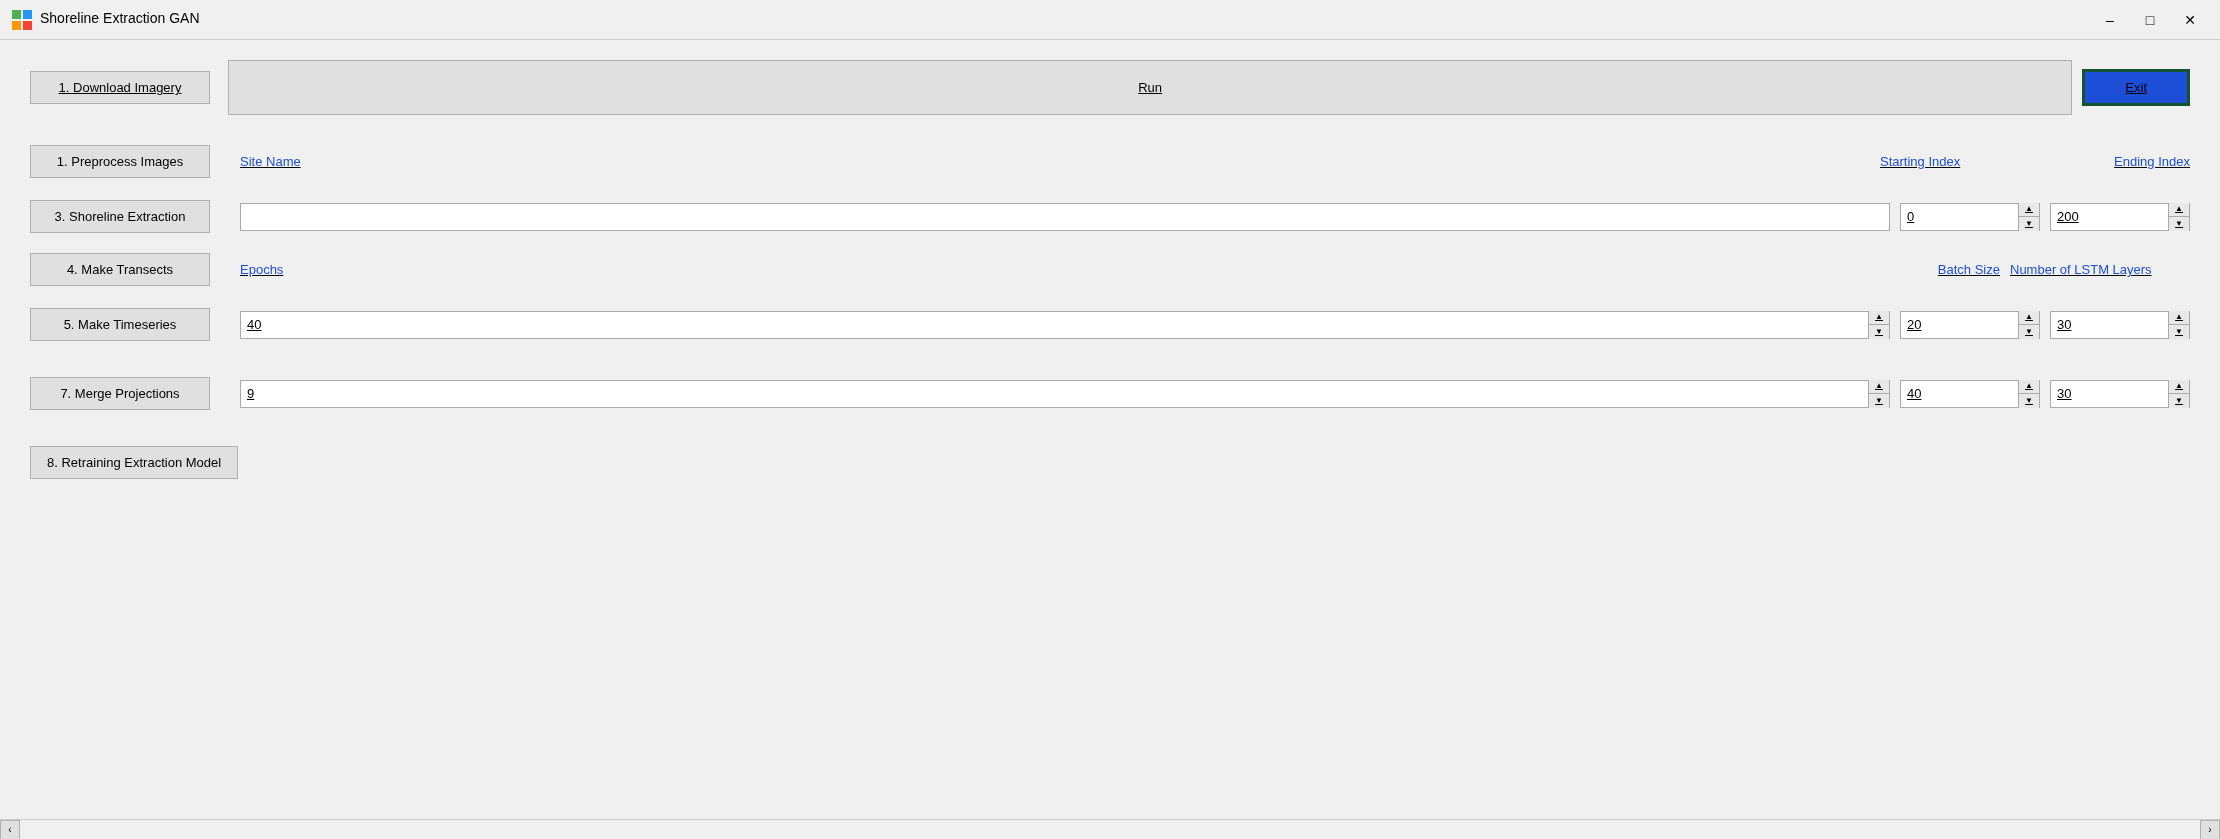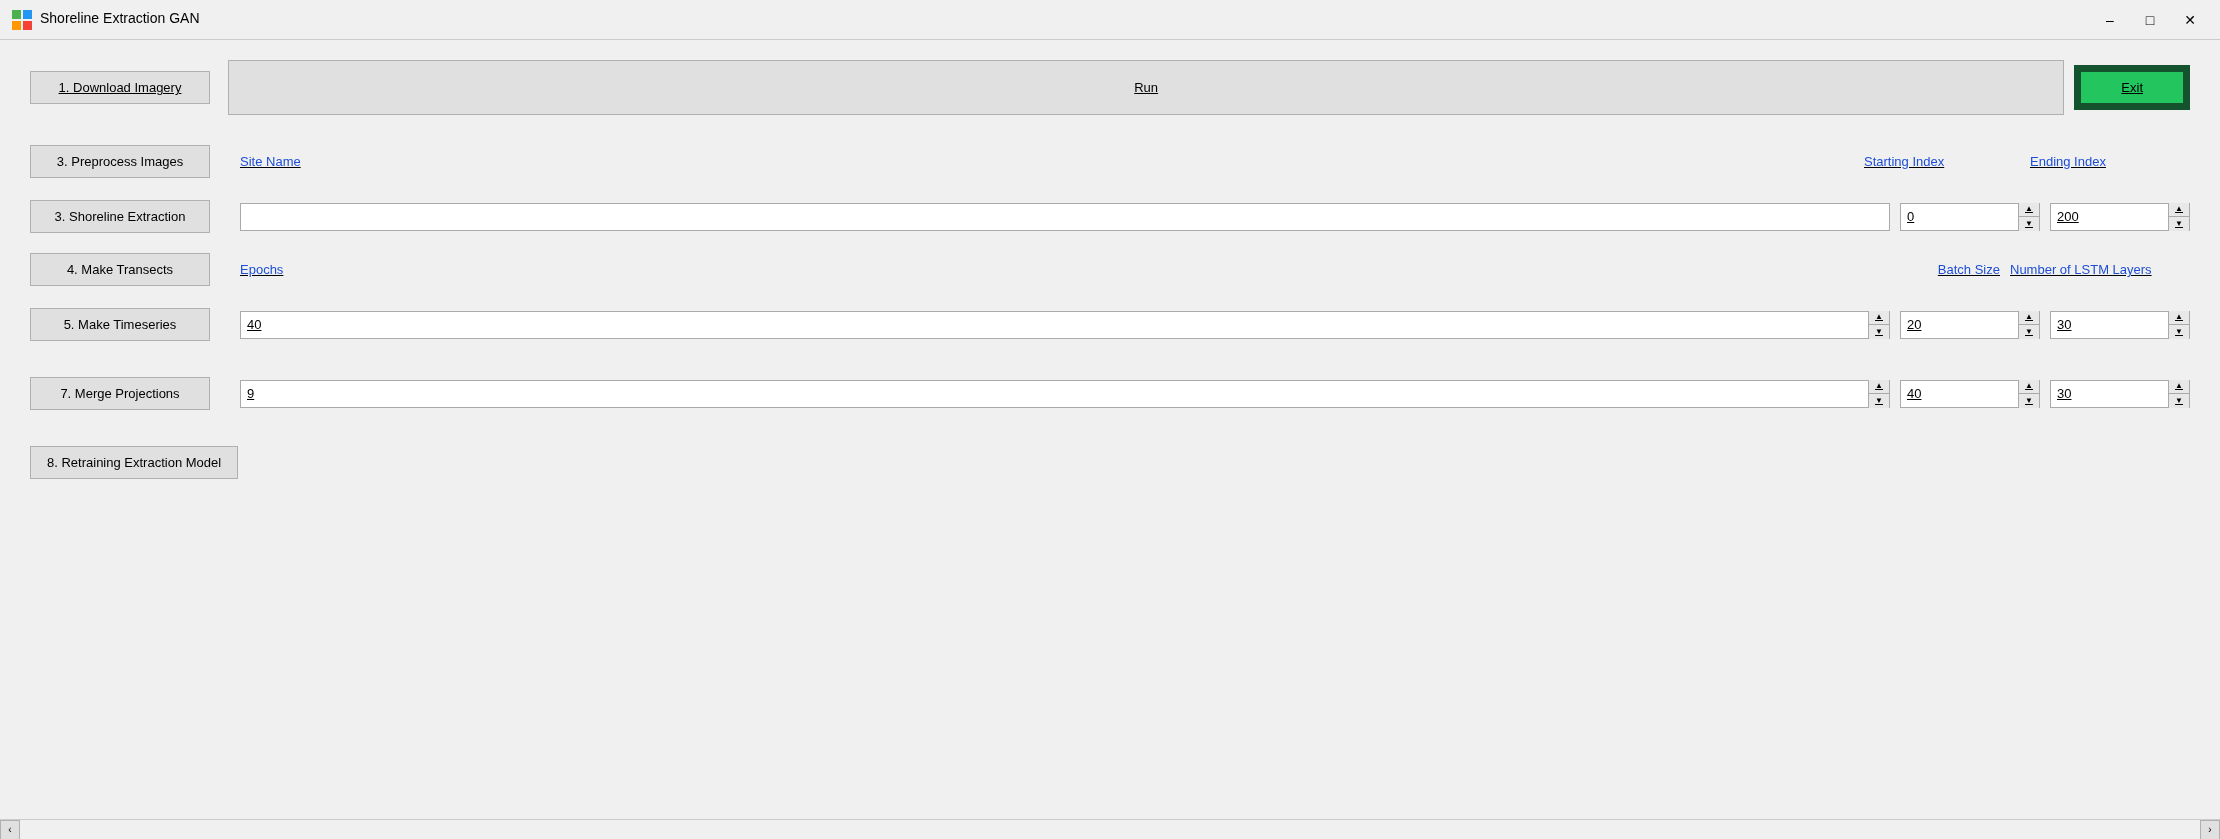--- a/index.html
+++ b/index.html
@@ -93,22 +93,22 @@
       background-color: #e0e0e0;
       border: 1px solid #b0b0b0;
       padding: 19px 16px;
       cursor: pointer;
       font-size: 13px;
       text-align: center;
       margin-left: 8px;
     }
 
     .exit-btn {
-      background-color: #22c55e;
-      border: 7px solid #14532d;
+      background-color: #1d4ed8;
+      border: 3px solid #14532d;
       padding: 8px 40px;
       cursor: pointer;
       font-size: 13px;
       text-align: center;
     }
 
     .form-row {
       display: flex;
       align-items: center;
       margin-bottom: 20px;
@@ -153,22 +153,21 @@
     }
 
     .starting-index-label {
       width: 140px;
       text-align: left;
       margin-right: 10px;
     }
 
     .ending-index-label {
       width: 160px;
-      text-align: left;
-      margin-left: 16px;
+      text-align: right;
     }
 
     
     .text-input {
       flex: 1;
       height: 28px;
       border: 1px solid #aaa;
       background: white;
       padding: 2px 6px;
       font-size: 13px;
@@ -299,21 +298,21 @@
 <div class="main-content">
 
   <div class="toolbar-row">
     <button class="nav-btn">1. Download Imagery</button>
     <button class="run-btn">Run</button>
     <button class="exit-btn">Exit</button>
   </div>
 
   <div class="label-row">
     <div class="row-label-area">
-      <button class="nav-btn">3. Preprocess Images</button>
+      <button class="nav-btn">1. Preprocess Images</button>
     </div>
     <div class="labels-area">
       <span class="field-label site-name-label">Site Name</span>
       <span class="field-label starting-index-label">Starting Index</span>
       <span class="field-label ending-index-label">Ending Index</span>
     </div>
   </div>
 
   <div class="form-row">
     <div class="row-label-area">

